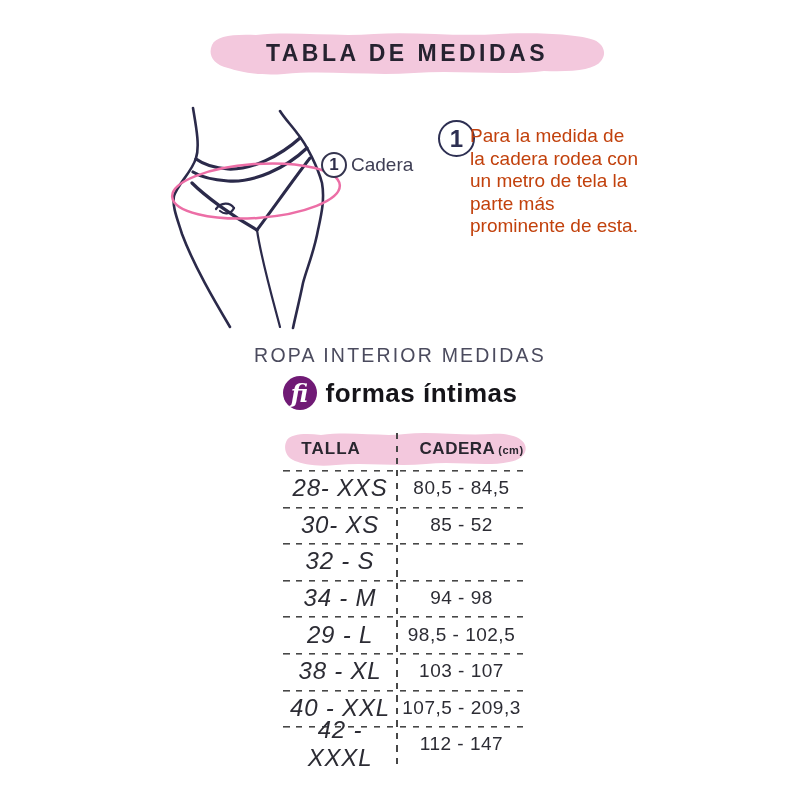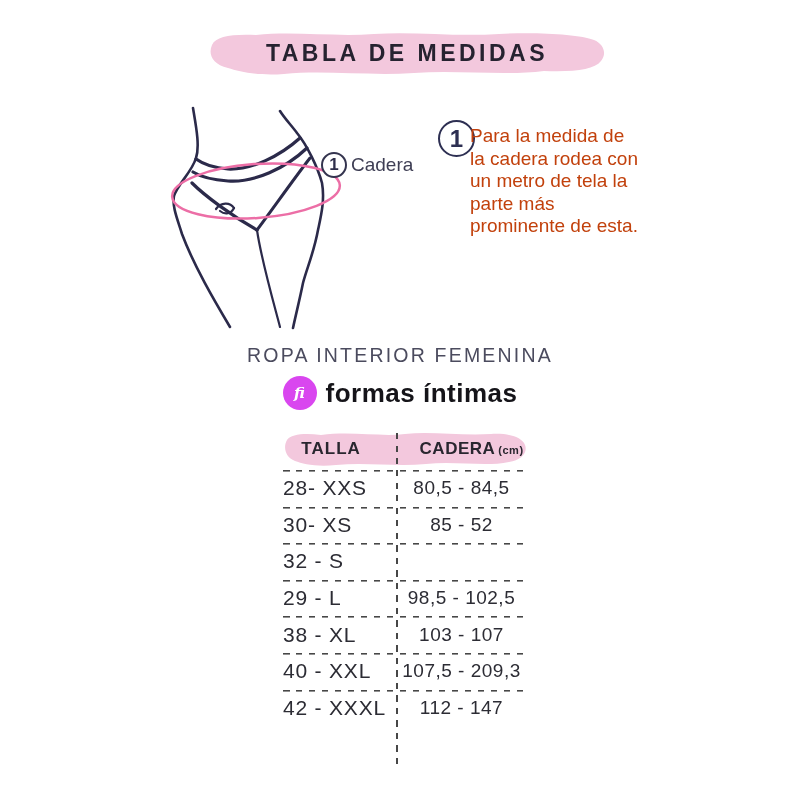--- a/index.html
+++ b/index.html
@@ -42,23 +42,23 @@
   }
 
   
   .section-heading{
     left:200px;top:344px;width:400px;text-align:center;
     font-size:19.5px;letter-spacing:2.2px;color:#4b4b5e;font-weight:400;
   }
   .brand{left:200px;top:374px;width:400px;height:38px;
     display:flex;align-items:center;justify-content:center;gap:9px;}
   .brand-circle{
-    width:34px;height:34px;border-radius:50%;background:#d946ef;color:#ffffff;
+    width:34px;height:34px;border-radius:50%;background:#701a75;color:#ffffff;
     display:flex;align-items:center;justify-content:center;
-    font-size:15px;font-weight:700;font-family:"DejaVu Serif",serif;font-style:italic;
+    font-size:24px;font-weight:700;font-family:"DejaVu Serif",serif;font-style:italic;
   }
   .brand-name{font-size:26px;font-weight:600;color:#151419;letter-spacing:0.5px;}
 
   
   .size-table{left:283px;top:429px;width:243px;height:346px;}
   .header-blob{position:absolute;left:-2px;top:0;width:247px;height:40px;}
   .header-row{
     position:absolute;left:0;top:0;width:243px;height:40px;display:flex;
     align-items:center;font-weight:700;color:#29262f;gap:38px;
   }
@@ -68,21 +68,21 @@
   .v-dash{
     position:absolute;left:113px;top:4px;width:1.8px;height:332px;
     background:repeating-linear-gradient(180deg,#474747 0 6px,transparent 6px 12.5px);
   }
   .t-body{position:absolute;left:0;top:41px;width:243px;}
   .t-row{
     height:36.6px;display:flex;align-items:center;
     background-image:repeating-linear-gradient(90deg,#474747 0 6.5px,transparent 6.5px 13px);
     background-size:243px 1.6px;background-repeat:no-repeat;background-position:top left;
   }
-  .cell-talla{width:114px;font-size:21px;color:#2c2c34;letter-spacing:0.8px;}
+  .cell-talla{width:114px;text-align:center;font-size:24px;color:#2c2c34;letter-spacing:0.8px;font-style:italic;}
   .cell-cadera{width:129px;text-align:center;font-size:19px;color:#2c2c34;letter-spacing:0.5px;}
 </style>
 </head>
 <body>
 
 <div class="abs banner">
   <svg width="406" height="50" viewBox="0 0 406 50">
     <path fill="#f3c8dd" d="M24,40 C8,36 4,26 8,17 C12,8 28,6 52,7 C90,3 130,9 170,6
       C210,3 250,9 295,6 C330,4 375,6 390,12 C400,16 403,26 397,33
       C390,42 370,44 340,43 C300,48 255,42 210,45 C165,48 120,42 80,46
@@ -118,21 +118,21 @@
   <div class="hip-label-text">Cadera</div>
 </div>
 
 <div class="abs instr-circle">1</div>
 <div class="abs instr-text">Para la medida de
 la cadera rodea con
 un metro de tela la
 parte más
 prominente de esta.</div>
 
-<div class="abs section-heading">ROPA INTERIOR FEMENINA</div>
+<div class="abs section-heading">ROPA INTERIOR MEDIDAS</div>
 
 <div class="abs brand">
   <div class="brand-circle">fi</div>
   <div class="brand-name">formas íntimas</div>
 </div>
 
 <div class="abs size-table">
   <svg class="header-blob" width="247" height="40" viewBox="0 0 247 40">
     <path fill="#f3c8dd" d="M14,32 C4,28 2,18 6,11 C10,5 24,4 40,6 C70,2 100,8 124,5
       C150,2 180,7 210,5 C228,4 241,8 244,16 C247,24 240,31 228,33
@@ -154,20 +154,24 @@
       <div class="cell-cadera">80,5 - 84,5</div>
     </div>
     <div class="t-row">
       <div class="cell-talla">30- XS</div>
       <div class="cell-cadera">85 - 52</div>
     </div>
     <div class="t-row">
       <div class="cell-talla">32 - S</div>
     </div>
     <div class="t-row">
+      <div class="cell-talla">34 - M</div>
+      <div class="cell-cadera">94 - 98</div>
+    </div>
+    <div class="t-row">
       <div class="cell-talla">29 - L</div>
       <div class="cell-cadera">98,5 - 102,5</div>
     </div>
     <div class="t-row">
       <div class="cell-talla">38 - XL</div>
       <div class="cell-cadera">103 - 107</div>
     </div>
     <div class="t-row">
       <div class="cell-talla">40 - XXL</div>
       <div class="cell-cadera">107,5 - 209,3</div>

